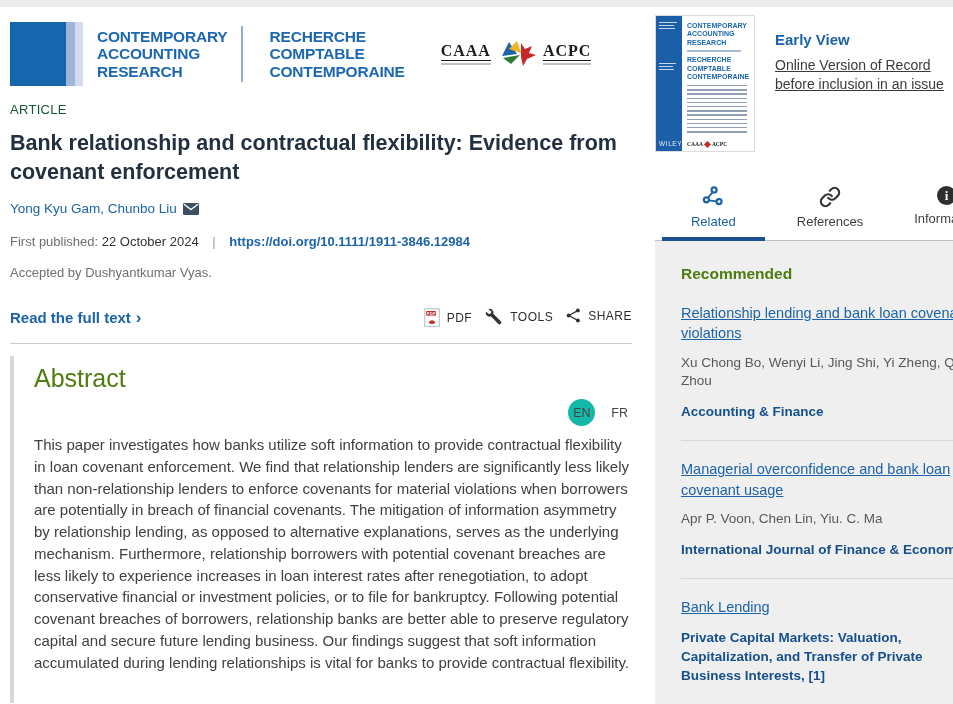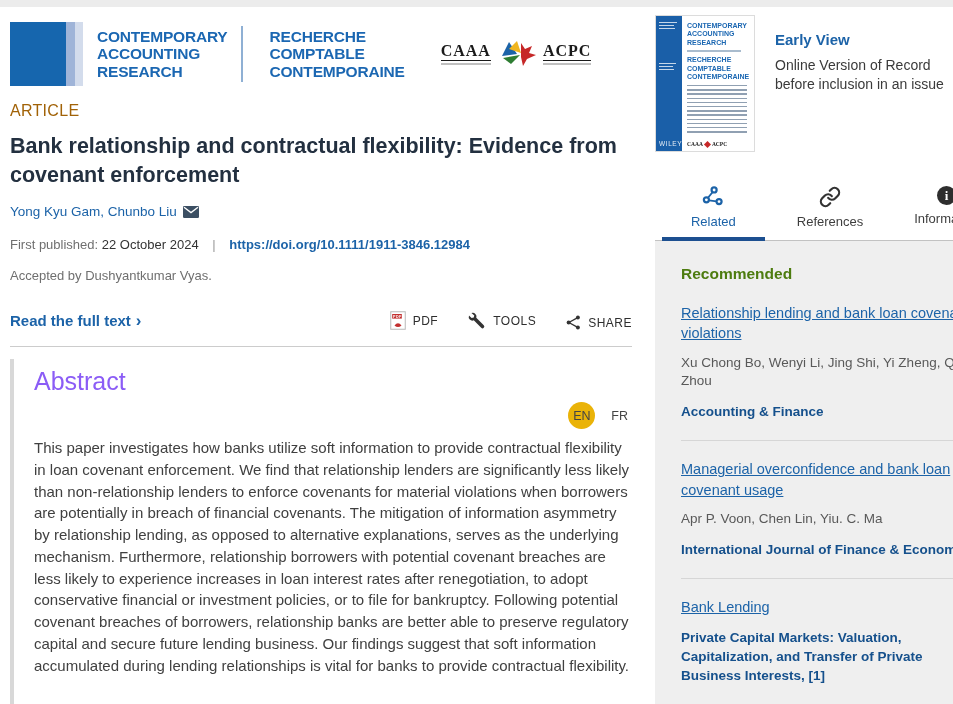--- a/index.html
+++ b/index.html
@@ -18,50 +18,50 @@
   .logo-stripe1 { width:9px; background:#9fb4d8; }
   .logo-stripe2 { width:8px; background:#d3dcec; }
   .mast-title { margin-left:14px; align-self:center; font-weight:bold; font-size:15.5px;
                 line-height:1.1; color:#1b67b2; white-space:pre-line; letter-spacing:-0.2px; }
   .mast-divider { width:2px; background:#8fb0d4; margin:4px 13px; }
   .assoc-logo { display:flex; align-items:center; margin-left:36px; gap:5px; cursor:pointer; }
   .assoc-text { font-family:"Liberation Serif", serif; font-weight:bold; font-size:16px;
                 letter-spacing:1px; color:#1a1a1a; border-bottom:1.5px solid #1a1a1a; line-height:1.05; }
   .assoc-sub { height:2px; background:#c0c0c0; margin-top:2px; }
 
-  .kicker { margin-top:16px; font-size:16px; color:#a16207; letter-spacing:0.3px; }
+  .kicker { margin-top:16px; font-size:13px; color:#14532d; letter-spacing:0.3px; }
 
   .title { margin-top:12px; font-size:21.5px; font-weight:bold; color:#233040; line-height:1.35; }
 
   .authors-row { margin-top:14px; font-size:13.5px; color:#1c63a8; display:flex; align-items:center; gap:6px; }
   .authors-row .names { cursor:pointer; }
 
   .pub-row { margin-top:18px; font-size:13px; }
   .pub-label { color:#6f6f6f; }
   .pub-date { color:#333; }
   .pub-sep { color:#9a9a9a; margin:0 10px; }
   .doi-link { color:#1c63a8; font-weight:600; text-decoration:none; cursor:pointer; }
 
   .accepted { margin-top:16px; font-size:13px; color:#6f6f6f; }
 
   .actions-row { margin-top:28px; display:flex; justify-content:space-between; align-items:center; }
   .read-full { font-size:15px; font-weight:bold; color:#1c63a8; cursor:pointer; display:flex; align-items:center; gap:5px; }
   .read-chevron { font-size:17px; font-weight:bold; line-height:1; }
-  .action-group { display:flex; gap:30px; align-items:flex-end; }
+  .action-group { display:flex; gap:13px; align-items:flex-start; }
   .action-btn { display:flex; align-items:center; gap:7px; font-size:12px; color:#2e2e2e;
                 letter-spacing:0.5px; cursor:pointer; }
 
   .rule { margin-top:16px; border-top:1px solid #cccccc; }
 
   
   .abstract { margin-top:12px; border-left:4px solid #d8d8d8; padding:8px 0 30px 20px; min-height:330px; }
-  .abstract-head { font-size:25px; font-weight:500; color:#8b5cf6; }
+  .abstract-head { font-size:25px; font-weight:500; color:#4d7c0f; }
   .lang-row { display:flex; justify-content:flex-end; align-items:center; gap:16px; margin-top:6px; padding-right:4px; }
   .lang { font-size:12.5px; color:#444; cursor:pointer; }
-  .lang.selected { background:#eab308; border-radius:50%; width:27px; height:27px;
+  .lang.selected { background:#14b8a6; border-radius:50%; width:27px; height:27px;
                    display:inline-flex; align-items:center; justify-content:center; }
   .abstract-text { margin-top:8px; font-size:15px; color:#404040; line-height:1.45; width:600px; }
 
   
   .sidebar { position:absolute; left:655px; top:0; width:350px; height:704px;
              display:flex; flex-direction:column; }
   .cover-row { display:flex; padding-top:15px; }
   .cover { width:100px; height:137px; border:1px solid #dcdcdc; display:flex; background:#fff;
            cursor:pointer; flex-shrink:0; }
   .cover-strip { width:26px; background:#1a5fa8; position:relative; }
@@ -74,21 +74,21 @@
   .cover-title { font-size:7px; font-weight:bold; color:#1b67b2; line-height:1.2; white-space:pre-line; }
   .cover-vol { height:2px; background:#a9bcce; width:85%; margin:3px 0 4px; }
   .cover-lines { margin-top:4px; height:50px; width:95%;
                  background:repeating-linear-gradient(to bottom, #90a0b2 0px, #90a0b2 1.4px, transparent 1.4px, transparent 4.2px); }
   .cover-foot { margin-top:auto; display:flex; align-items:center; gap:2px;
                 font-size:5.5px; color:#222; font-family:"Liberation Serif", serif; font-weight:bold; }
   .mini-leaf { width:5px; height:5px; background:#c62828; transform:rotate(45deg); }
 
   .early-view { margin-left:20px; padding-top:16px; }
   .early-title { font-size:15px; font-weight:bold; color:#1c63a8; }
-  .early-sub { margin-top:8px; font-size:14px; color:#3a3a3a; line-height:1.35; width:170px; }
+  .early-sub { margin-top:8px; font-size:14px; color:#3a3a3a; line-height:1.35; width:170px;text-decoration:underline; }
 
   .tabs { margin-top:26px; display:flex; border-bottom:1px solid #c2c2c2; }
   .tab { flex:1; display:flex; flex-direction:column; align-items:center; gap:6px;
          padding:8px 0 11px; position:relative; cursor:pointer; }
   .tab-label { font-size:13px; color:#3e3e3e; }
   .tab.active .tab-label { color:#1c63a8; }
   .tab.active::after { content:""; position:absolute; bottom:-1px; left:7px; right:7px;
                        height:4px; background:#1c4f90; }
   .info-circle { width:19px; height:19px; border-radius:50%; background:#2e2e2e; color:#fff;
                  font-family:"Liberation Serif", serif; font-weight:bold; font-size:13px;

